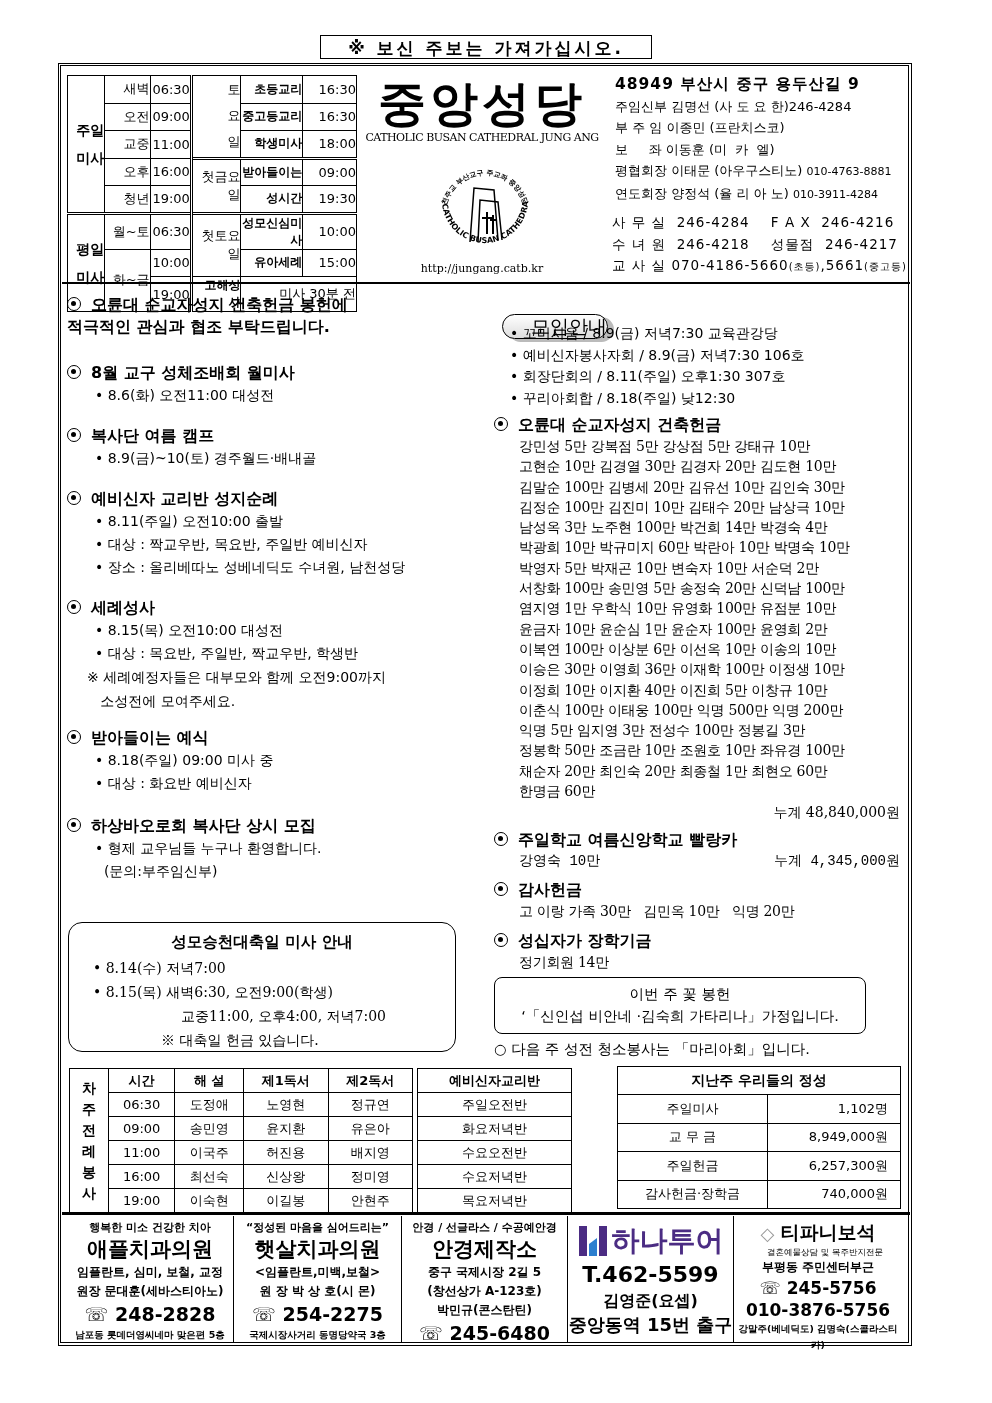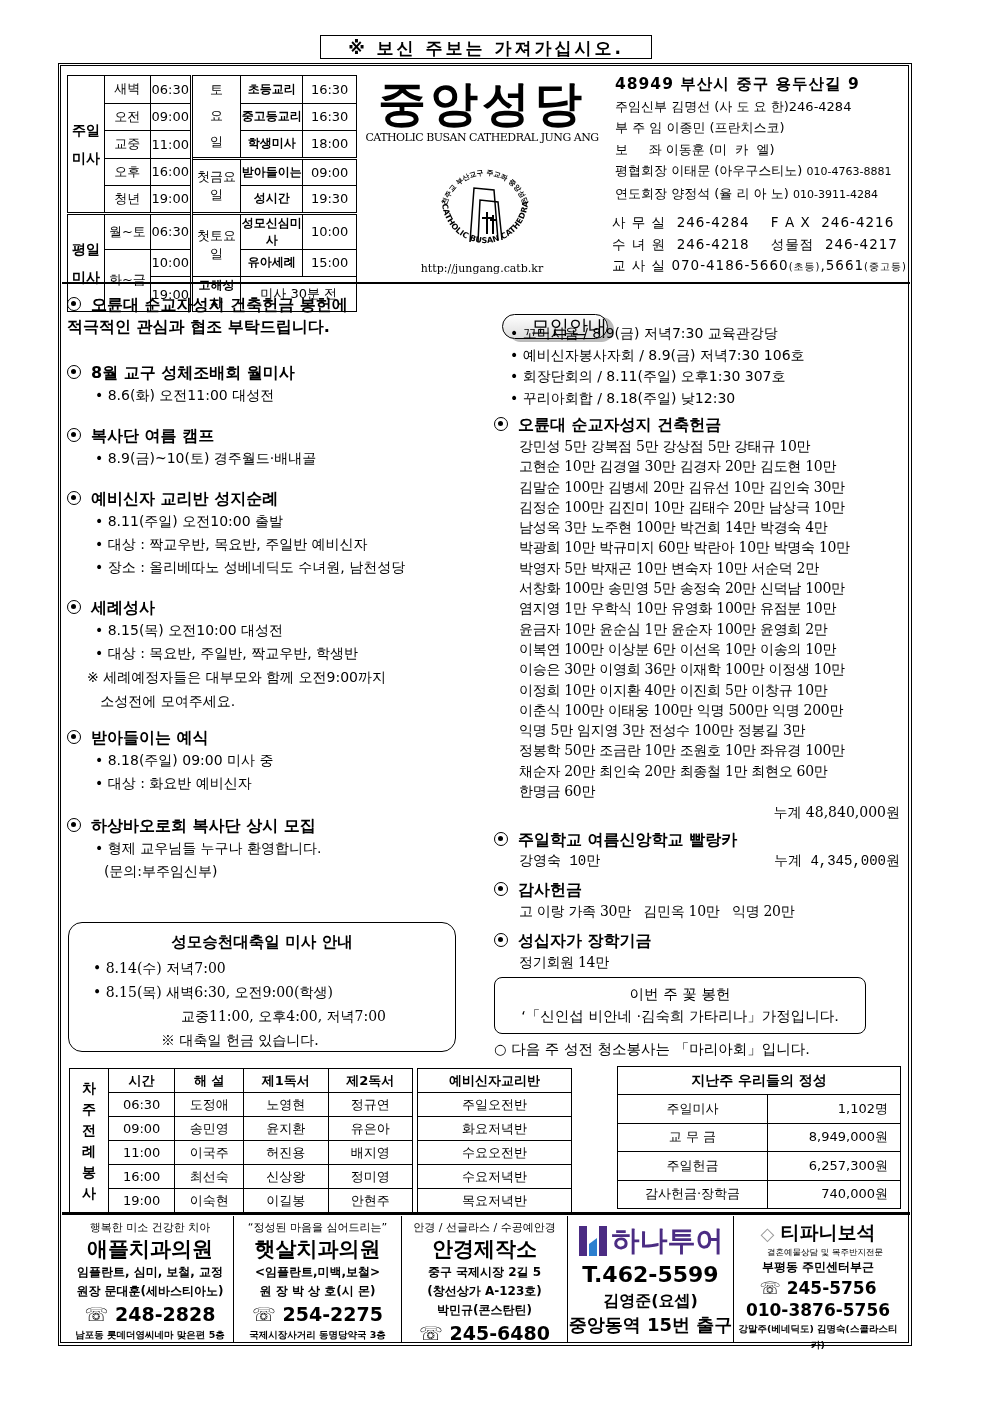--- a/index.html
+++ b/index.html
@@ -4,21 +4,21 @@
 <style>
   * { box-sizing: border-box; margin: 0; padding: 0; }
   body { width: 992px; height: 1403px; background: #fff; position: relative; font-family: "DejaVu Sans", sans-serif; color: #000; overflow: hidden; }
   .abs { position: absolute; }
   .notice-top { left: 320px; top: 35px; width: 332px; height: 24px; border: 1.5px solid #000; font-weight: bold; font-size: 17px; letter-spacing: 3px; text-align: center; line-height: 25px; }
   .frame { left: 58px; top: 63px; width: 854px; height: 1283px; border: 3px double #000; border-right-width: 4px; border-bottom-width: 4px; }
   .hr { background: #000; height: 2px; }
 
   
   table { border-collapse: collapse; }
-  .mass td { border: 1px solid #000; font-size: 13px; text-align: center; height: 27.5px; padding: 0; }
+  .mass td { border: 1px solid #000; font-size: 13px; text-align: right; height: 27.5px; padding: 0; }
   .mass .b { font-weight: bold; font-size: 12px; }
   .mass .rowhead { font-weight: bold; font-size: 14px; line-height: 28px; }
   .mass td.thickL { border-left: 3px double #000; }
   .mass tr.thickT td { border-top: 3px double #000; }
 
   .title-big { font-size: 48px; font-weight: bold; letter-spacing: 4px; text-align: center; }
   .subtitle-en { font-size: 11px; text-align: center; letter-spacing: -0.5px; font-family: "DejaVu Serif", serif; }
   .url { font-size: 11px; text-align: center; font-family: "DejaVu Serif", serif; }
 
   .info { font-size: 13px; line-height: 21.5px; }
@@ -36,21 +36,21 @@
   .pill { border: 1.5px solid #000; border-radius: 14px; background: linear-gradient(#fff, #ddd); font-size: 19px; text-align: right; line-height: 22px; box-shadow: 6px 3px 0 #bbb; margin-top: 18px; }
 
   .donor { font-size: 14px; line-height: 20.3px; padding-left: 25px; font-family: "DejaVu Serif", serif; letter-spacing: -0.3px; }
 
   .duty td { border: 1px solid #000; font-size: 13px; text-align: center; height: 24px; }
   .duty th { border: 1px solid #000; font-size: 13px; font-weight: bold; height: 24px; }
   .stat td { border: 1px solid #000; font-size: 13px; height: 28.5px; }
   .stat th { border: 1px solid #000; font-size: 14px; font-weight: bold; height: 28px; }
 
   .ad { position: absolute; top: 1216px; height: 127px; border-right: 1px solid #000; text-align: center; }
-  .ad .l1 { font-size: 11px; font-weight: normal; margin-top: 4px; }
+  .ad .l1 { font-size: 11px; font-weight: bold; margin-top: 4px; }
   .ad .name { font-size: 21px; font-weight: bold; line-height: 28px; }
   .ad .l { font-size: 12px; line-height: 19px; font-weight: bold; }
   .ad .tel { font-size: 19px; font-weight: bold; line-height: 26px; }
   .ad .foot { font-size: 9.5px; font-weight: bold; line-height: 16px; }
 </style>
 </head>
 <body>
 
 <div class="abs notice-top">※ 보신 주보는 가져가십시오.</div>
 

